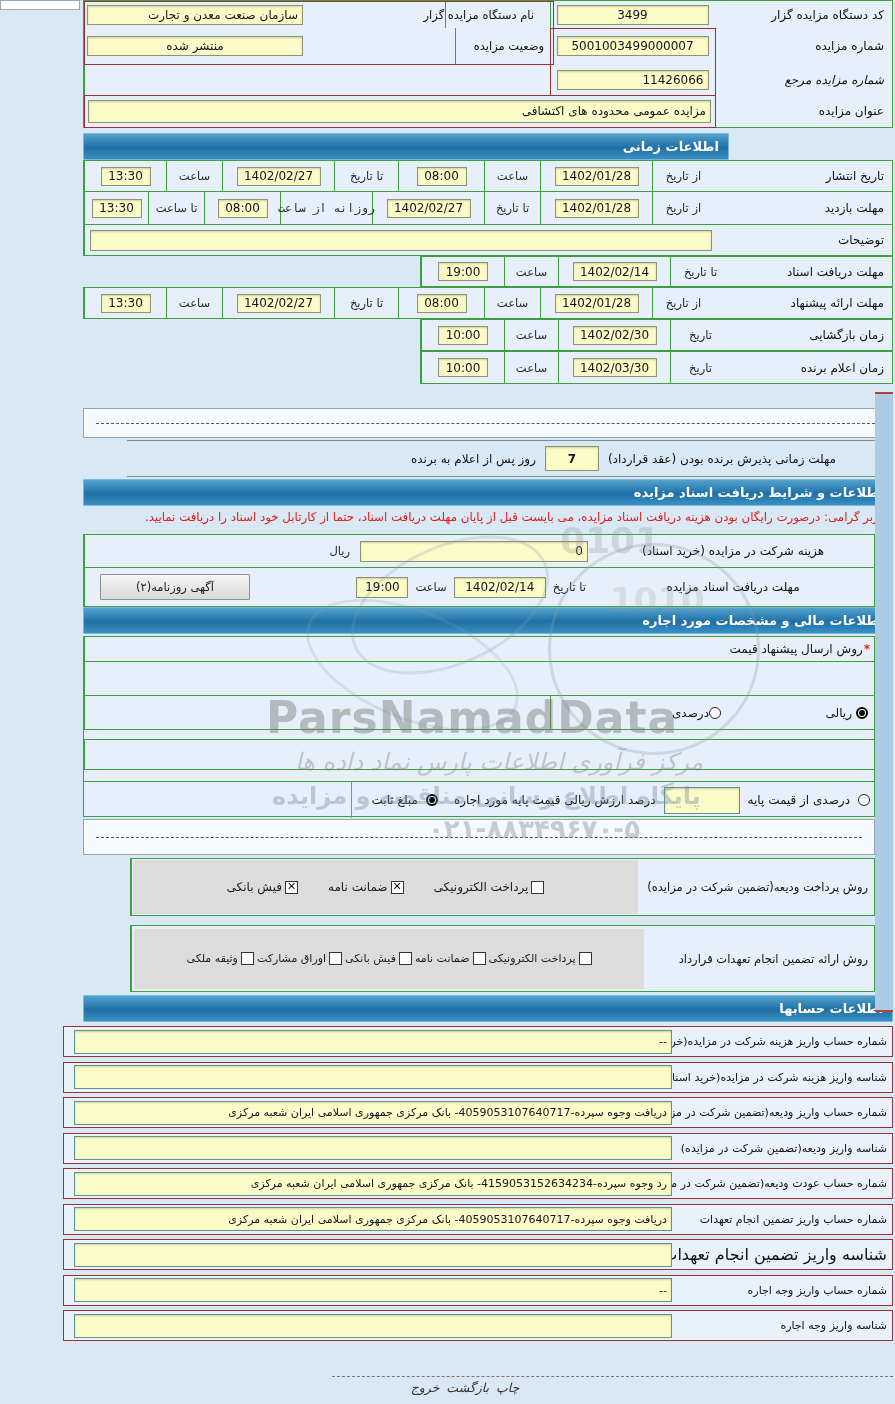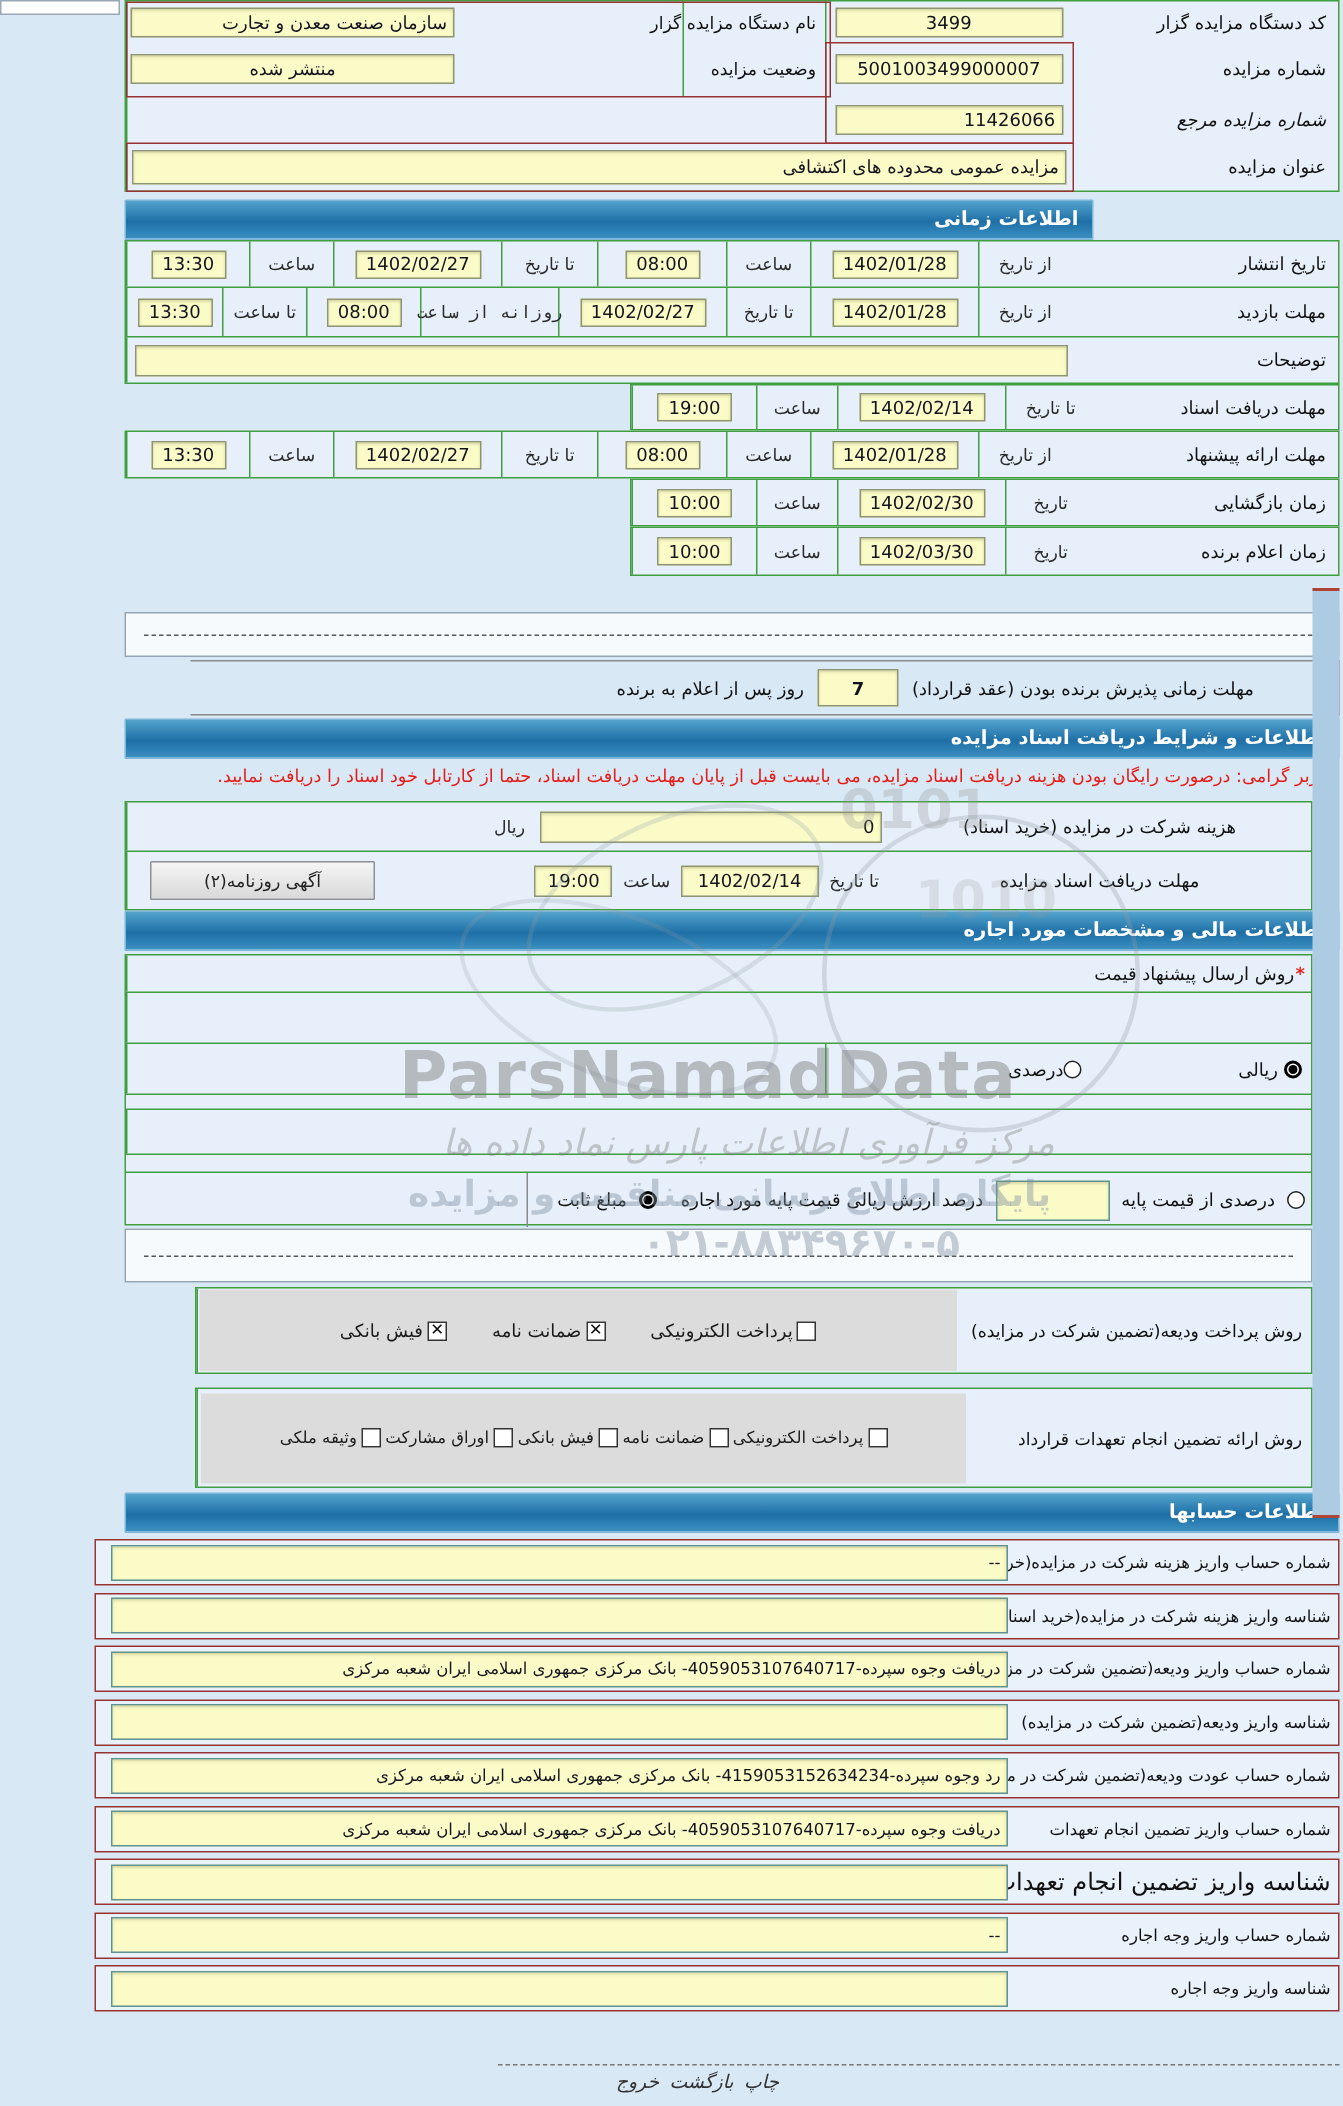--- a/index.html
+++ b/index.html
@@ -53,21 +53,21 @@
   .notice { color:#e41b17; font-size:11.8px; }
 </style>
 </head>
 <body>
 
 <div class="abs" style="left:0;top:0;width:80px;height:10px;background:#fff;border:1px solid #9aa7b5;"></div>
 
 <div class="abs box" style="left:83px;top:0;width:810px;height:128px;">
   <div style="height:27px;" class="row">
     <div class="cell lbl" style="width:178px;justify-content:flex-start;padding-right:8px;">کد دستگاه مزایده گزار</div>
-    <div class="cell vline" style="width:164px;">
+    <div class="cell vline" style="width:164px;margin-left:10px;">
       <input class="inp ctr" dir="ltr" style="width: 152px;" value="3499">
     </div>
     <div class="cell lbl vline" style="width:95px;justify-content:flex-start;padding-right:6px;font-size:11.5px;">نام دستگاه مزایده گزار</div>
     <div class="cell vline" style="flex:1;justify-content:flex-end;padding-left:2px;">
       <input class="inp rt" style="width: 216px;" value="سازمان صنعت معدن و تجارت">
     </div>
   </div>
   <div style="height:36px;" class="row">
     <div class="cell lbl" style="width:178px;justify-content:flex-start;padding-right:8px;">شماره مزایده</div>
     <div class="cell vline" style="width:164px;">

